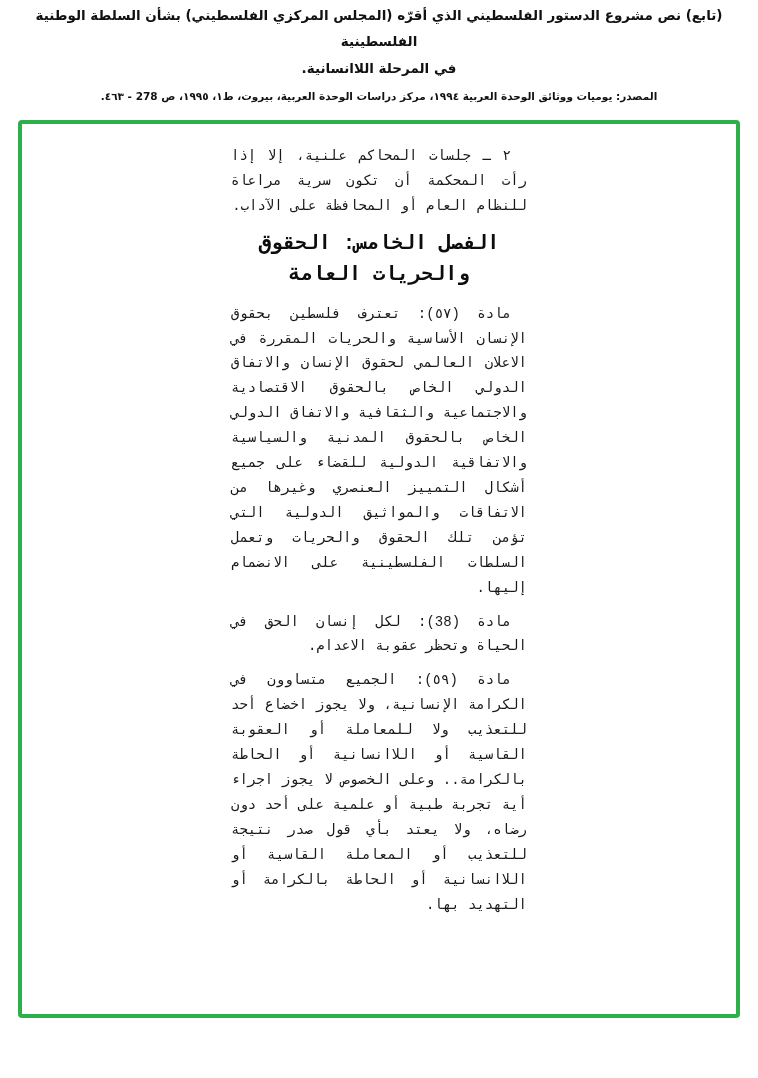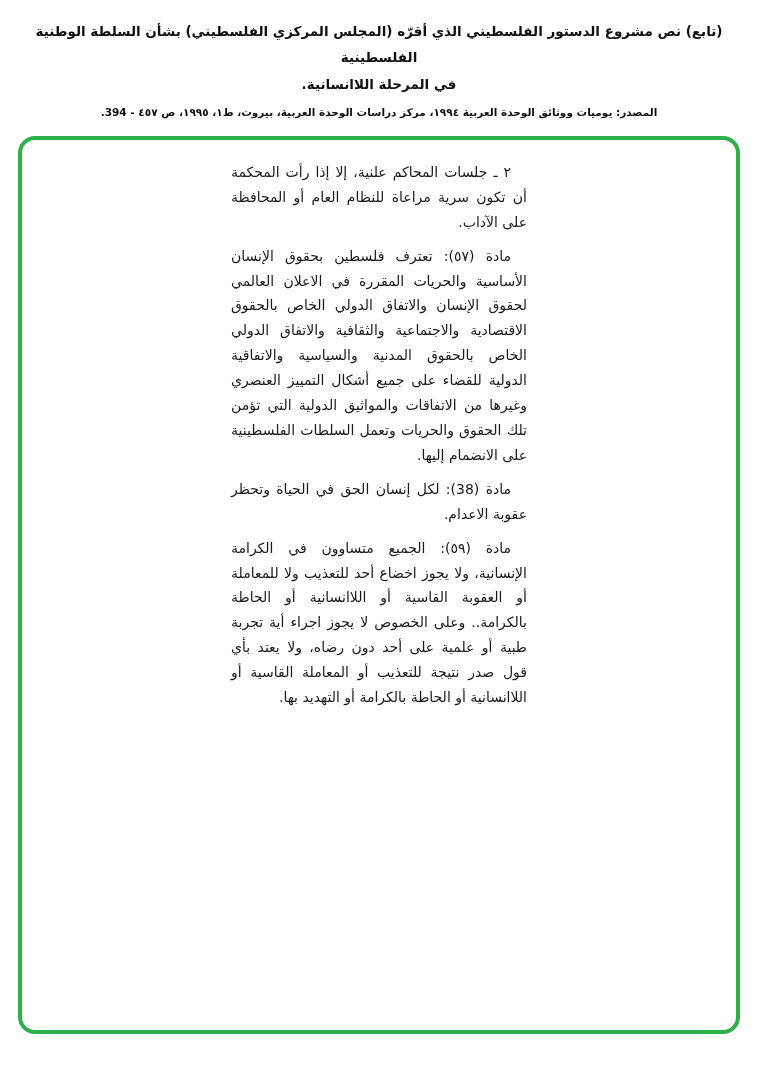--- a/index.html
+++ b/index.html
@@ -5,43 +5,44 @@
   * { margin: 0; padding: 0; box-sizing: border-box; }
   html, body { background: #ffffff; }
   body {
     width: 758px;
     min-height: 1078px;
     margin: 0 auto;
     font-family: "DejaVu Sans", sans-serif;
     color: #151515;
     direction: rtl;
   }
-  .page { width: 758px; min-height: 1078px; padding-top: 16px; }
+  .page { width: 758px; min-height: 1078px; }
 
   .doc-header { text-align: center; padding: 2px 34px 4px; }
   .doc-title {
     font-weight: bold;
     font-size: 13.5px;
     line-height: 1.95;
     color: #111;
   }
   .doc-source {
     font-weight: bold;
     font-size: 10.5px;
     margin-top: 9px;
     color: #111;
   }
 
   .green-box {
     margin: 14px 18px 14px;
     min-height: 898px;
     border: 4px solid #2db04a;
-    border-radius: 17px;
+    border-radius: 4px;
     background: #ffffff;
     padding: 20px 0 18px;
+    font-family: Liberation Mono, monospace;
   }
 
   .text-column {
     width: 296px;
     margin: 0 auto;
     font-size: 14px;
     line-height: 1.78;
     text-align: justify;
     color: #191919;
   }
@@ -62,25 +63,26 @@
 </head>
 <body>
 
 <div class="page">
 
   <header class="doc-header">
     <div class="doc-title">
       <span>(تابع) نص مشروع الدستور الفلسطيني الذي أقرّه (المجلس المركزي الفلسطيني) بشأن السلطة الوطنية الفلسطينية</span><br>
       <span>في المرحلة اللاانسانية.</span>
     </div>
-    <div class="doc-source">المصدر: يوميات ووثائق الوحدة العربية ١٩٩٤، مركز دراسات الوحدة العربية، بيروت، ط١، ١٩٩٥، ص ٤٥٧ - 394.</div>
+    <div class="doc-source">المصدر: يوميات ووثائق الوحدة العربية ١٩٩٤، مركز دراسات الوحدة العربية، بيروت، ط١، ١٩٩٥، ص 278 - ٤٦٣.</div>
   </header>
 
   <div class="green-box" style="border-color: rgb(45, 176, 74);">
     <div class="text-column">
       <p>٢ ـ جلسات المحاكم علنية، إلا إذا رأت المحكمة أن تكون سرية مراعاة للنظام العام أو المحافظة على الآداب.</p>
+      <h2 class="section-heading">الفصل الخامس: الحقوق والحريات العامة</h2>
       <p>مادة (٥٧): تعترف فلسطين بحقوق الإنسان الأساسية والحريات المقررة في الاعلان العالمي لحقوق الإنسان والاتفاق الدولي الخاص بالحقوق الاقتصادية والاجتماعية والثقافية والاتفاق الدولي الخاص بالحقوق المدنية والسياسية والاتفاقية الدولية للقضاء على جميع أشكال التمييز العنصري وغيرها من الاتفاقات والمواثيق الدولية التي تؤمن تلك الحقوق والحريات وتعمل السلطات الفلسطينية على الانضمام إليها.</p>
       <p>مادة (38): لكل إنسان الحق في الحياة وتحظر عقوبة الاعدام.</p>
       <p>مادة (٥٩): الجميع متساوون في الكرامة الإنسانية، ولا يجوز اخضاع أحد للتعذيب ولا للمعاملة أو العقوبة القاسية أو اللاانسانية أو الحاطة بالكرامة.. وعلى الخصوص لا يجوز اجراء أية تجربة طبية أو علمية على أحد دون رضاه، ولا يعتد بأي قول صدر نتيجة للتعذيب أو المعاملة القاسية أو اللاانسانية أو الحاطة بالكرامة أو التهديد بها.</p>
     </div>
   </div>
 
 </div>
 
 </body></html>

